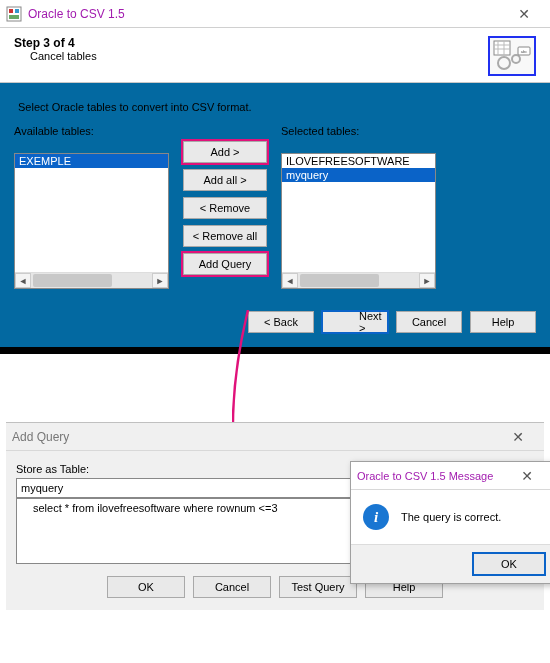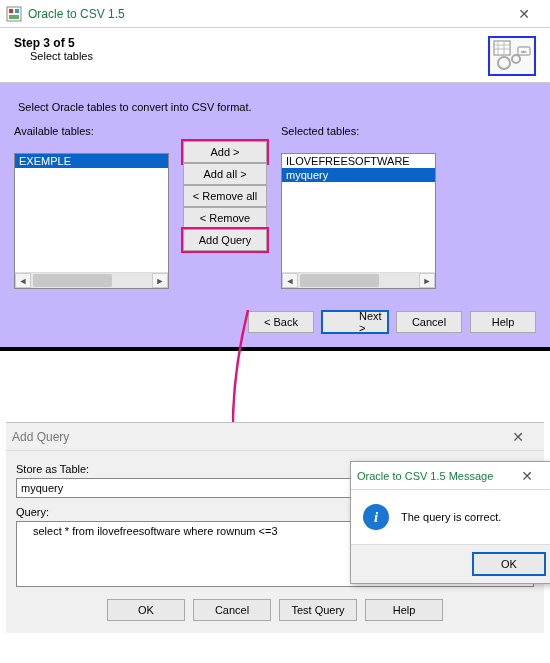--- a/index.html
+++ b/index.html
@@ -24,43 +24,43 @@
     background: #fff;
   }
   .title-icon {
     width: 16px; height: 16px;
     margin-right: 6px;
     display: inline-flex;
     align-items: center; justify-content: center;
     font-size: 11px;
     color: #444;
   }
-  .title-text { flex: 1; font-size: 12px; color: #15803d; }
+  .title-text { flex: 1; font-size: 12px; color: #a21caf; }
   .title-close { width: 40px; text-align: center; font-size: 14px; color: #555; }
   .wizard-header {
     padding: 8px 14px 6px 14px;
     display: flex;
     align-items: flex-start;
     background: #fff;
   }
   .wizard-header .left { flex: 1; }
   .wizard-header .step-title { font-weight: bold; font-size: 12px; }
   .wizard-header .step-sub { margin-left: 16px; font-size: 11px; }
   .wizard-header .icon-box {
     width: 48px; height: 40px;
     border: 2px solid #2030f0;
     background: #f8f8f8;
     display: flex; align-items: center; justify-content: center;
   }
   .wizard-header .icon-box svg { width: 40px; height: 34px; }
   .rule { border-top: 1px solid #c8c8c8; }
   .main-panel {
-    background: #c4b5fd;
+    background: #0369a1;
     padding: 14px;
-    border-bottom: 4px solid #000000;
+    border-bottom: 7px solid #000000;
   }
   .instr { margin: 4px 0 12px 4px; }
   .cols { display: flex; gap: 10px; align-items: flex-start; }
   .col-list { width: 155px; }
   .col-list .lbl { margin-bottom: 16px; }
   .listbox {
     background: #fff;
     border: 1px solid #888;
     height: 136px;
     display: flex;
@@ -88,21 +88,21 @@
     border: 1px solid #ccc;
     font-size: 9px;
   }
   .hscroll .track { flex: 1; background: #e6e6e6; position: relative; }
   .hscroll .thumb {
     position: absolute; top: 1px; bottom: 1px; left: 2px;
     width: 65%;
     background: #c8c8c8;
     border-radius: 2px;
   }
-  .col-btns { width: 92px; display: flex; flex-direction: column; margin-top: 16px; align-items: center; }
+  .col-btns { width: 92px; display: flex; flex-direction: column; gap: 6px; margin-top: 16px; align-items: center; }
   .wbtn {
     width: 84px; height: 22px;
     background: #e9e9e9;
     border: 1px solid #a9a9a9;
     font-size: 11px;
     display: flex; align-items: center; justify-content: center;
     cursor: default;
   }
   .wbtn.hl { outline: 2px solid #e0127a; outline-offset: 0; }
   .nav-row {
@@ -201,22 +201,22 @@
         <rect x="9" y="3" width="4" height="4" fill="#39c"></rect>
         <rect x="3" y="9" width="10" height="4" fill="#6a6"></rect>
       </svg>
   </span>
   <span class="title-text">Oracle to CSV 1.5</span>
   <span class="title-close">✕</span>
 </div>
 
 <div class="wizard-header">
   <div class="left">
-    <div class="step-title">Step 3 of 5</div>
-    <div class="step-sub">Select tables</div>
+    <div class="step-title">Step 3 of 4</div>
+    <div class="step-sub">Cancel tables</div>
   </div>
   <div class="icon-box">
     <svg viewBox="0 0 40 34">
       <rect x="2" y="2" width="16" height="14" fill="#fff" stroke="#888"></rect>
       <line x1="2" y1="6" x2="18" y2="6" stroke="#bbb"></line>
         <line x1="2" y1="10" x2="18" y2="10" stroke="#bbb"></line>
         <line x1="6" y1="2" x2="6" y2="16" stroke="#bbb"></line>
         <line x1="12" y1="2" x2="12" y2="16" stroke="#bbb"></line>
       <circle cx="12" cy="24" r="6" fill="none" stroke="#aaa" stroke-width="2"></circle>
       <circle cx="24" cy="20" r="4" fill="none" stroke="#aaa" stroke-width="2"></circle>
@@ -244,22 +244,22 @@
               <div class="thumb"></div>
             </div>
           <div class="arrow">►</div>
         </div>
       </div>
     </div>
 
     <div class="col-btns">
       <div class="wbtn hl">Add &gt;</div>
       <div class="wbtn">Add all &gt;</div>
+      <div class="wbtn">&lt; Remove</div>
       <div class="wbtn">&lt; Remove all</div>
-      <div class="wbtn">&lt; Remove</div>
       <div class="wbtn hl">Add Query</div>
     </div>
 
     <div class="col-list">
       <div class="lbl">Selected tables:</div>
       <div class="listbox">
         <div class="rows">
           <div class="row">ILOVEFREESOFTWARE</div>
           <div class="row selected">myquery</div>
         </div>
@@ -292,21 +292,20 @@
 </svg>
 
 <div class="dialog2">
   <div class="title-bar">
     <span class="title-text" style="color:#777">Add Query</span>
     <span class="title-close">✕</span>
   </div>
   <div class="body">
     <div class="fld-lbl">Store as Table:</div>
     <input class="textbox" value="myquery" style="">
-    <div class="fld-lbl" style="margin-top:8px">Query:</div>
     <textarea class="textarea" style="">select * from ilovefreesoftware where rownum &lt;=3</textarea>
   </div>
   <div class="btn-row">
     <div class="wbtn">OK</div>
     <div class="wbtn">Cancel</div>
     <div class="wbtn">Test Query</div>
     <div class="wbtn">Help</div>
   </div>
 </div>
 

